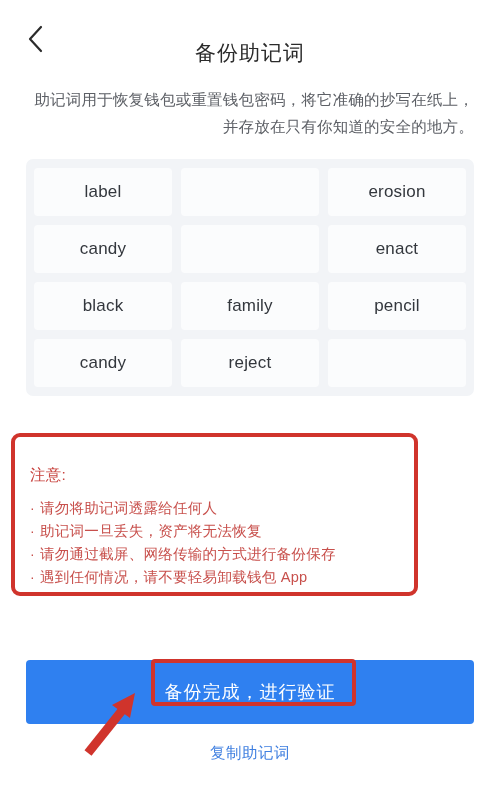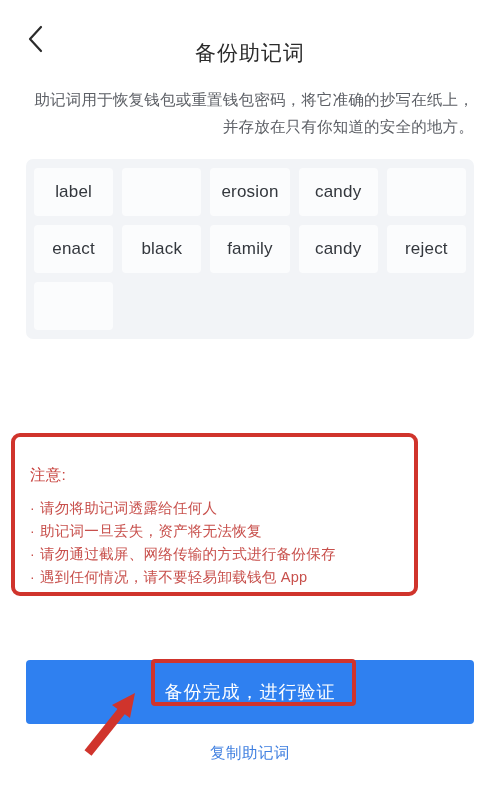--- a/index.html
+++ b/index.html
@@ -63,21 +63,21 @@
   
   .grid-wrap {
     margin: 19px 26px 0 26px;
     background: #f2f4f7;
     border-radius: 7px;
     padding: 9px 8px 9px 8px;
   }
 
   .grid {
     display: grid;
-    grid-template-columns: repeat(5, 1fr);
+    grid-template-columns: repeat(3, 1fr);
     gap: 9px 9px;
   }
 
   .word-cell {
     background: #fbfcfd;
     border-radius: 4px;
     height: 48px;
     display: flex;
     align-items: center;
     justify-content: center;
@@ -201,20 +201,21 @@
 <div class="grid-wrap">
   <div class="grid">
     <div class="word-cell">label</div>
     <div class="word-cell empty"></div>
     <div class="word-cell">erosion</div>
     <div class="word-cell">candy</div>
     <div class="word-cell empty"></div>
     <div class="word-cell">enact</div>
     <div class="word-cell">black</div>
     <div class="word-cell">family</div>
+    <div class="word-cell">pencil</div>
     <div class="word-cell">candy</div>
     <div class="word-cell">reject</div>
     <div class="word-cell empty"></div>
   </div>
 </div>
 
 <div class="warning-box">
   <div class="warn-title">注意:</div>
   <ul class="warn-list">
     <li class="warn-item">

